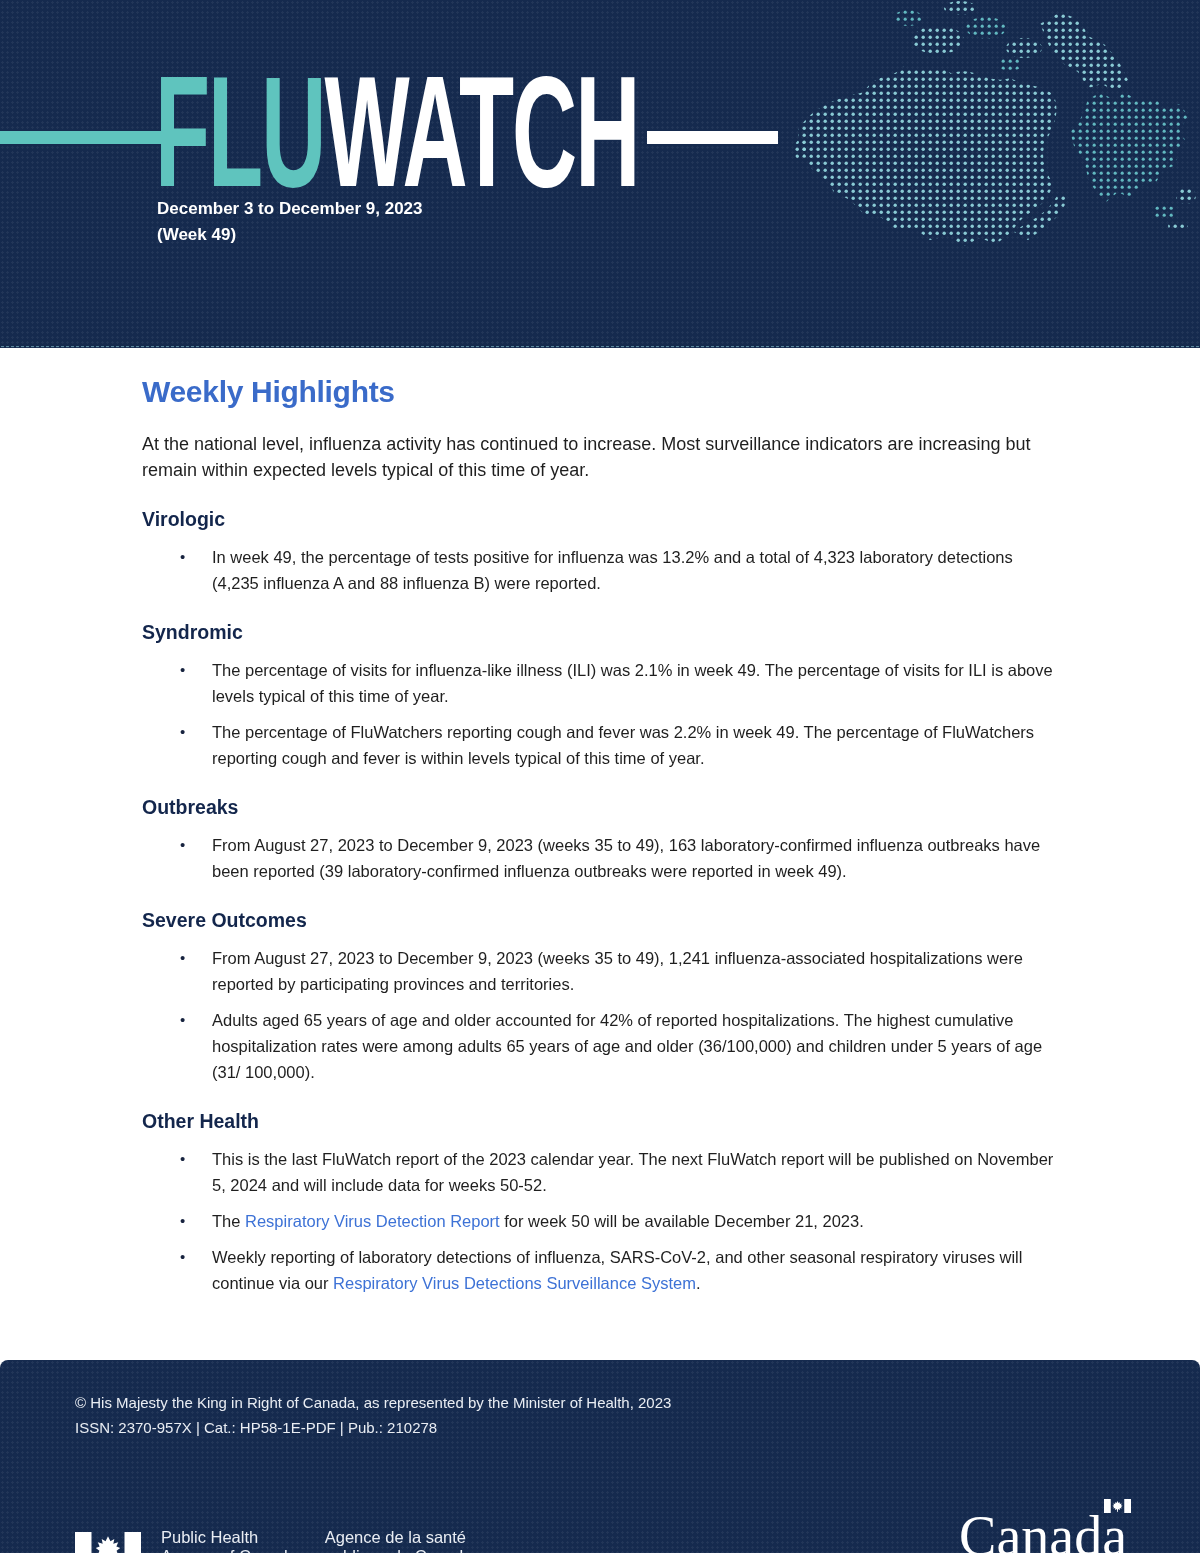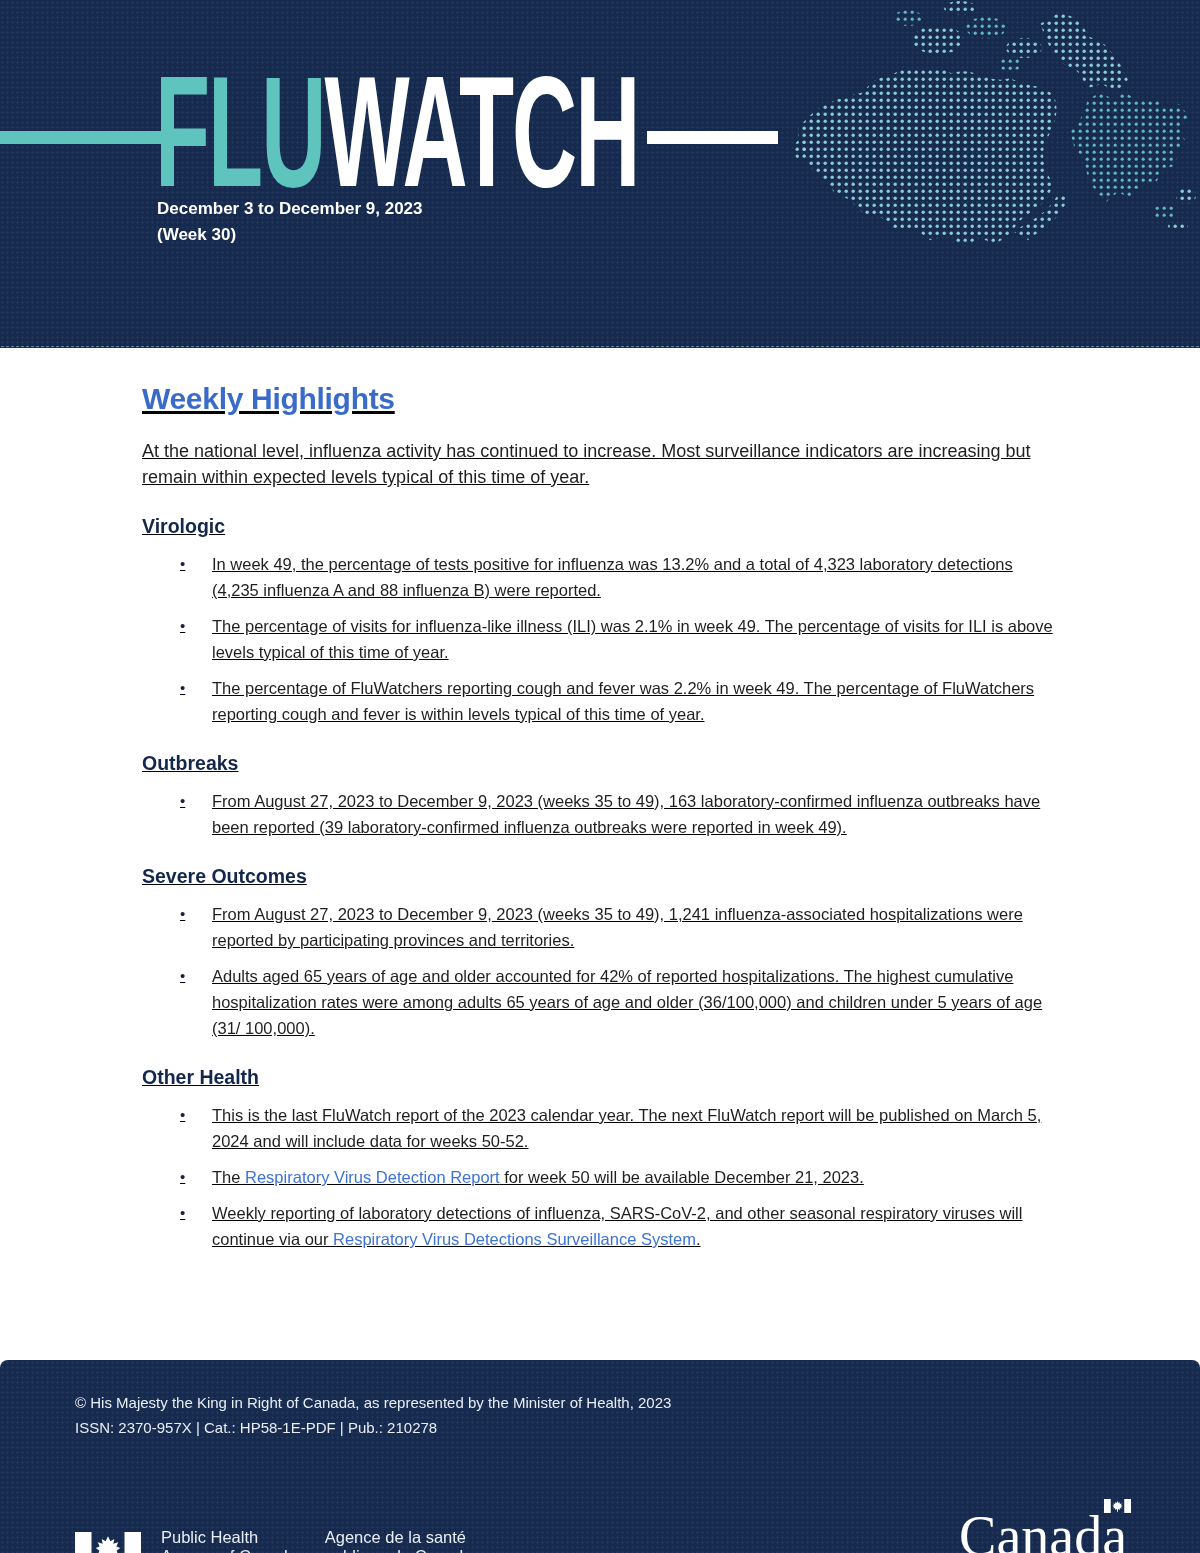--- a/index.html
+++ b/index.html
@@ -28,21 +28,21 @@
   .logo-text{
     position:absolute;left:155px;top:52px;font-size:92px;line-height:1;font-weight:bold;
     letter-spacing:-2px;transform:scale(0.98,1.72);transform-origin:left top;white-space:nowrap;
   }
   .logo-flu{color:var(--teal);}
   .logo-watch{color:#fff;}
   .header-dates{position:absolute;left:157px;top:196px;color:#fff;font-size:17px;font-weight:bold;line-height:26px;}
 
   .canada-map{position:absolute;right:0;top:0;}
 
-  .content{height:1012px;padding:30px 142px 0 142px;overflow:hidden;background:#fff;text-decoration:underline;}
+  .content{height:1012px;padding:23px 142px 0 142px;overflow:hidden;background:#fff;}
   .page-title{color:var(--title-blue);font-size:30px;font-weight:bold;margin:4px 0 22px 0;letter-spacing:-0.3px;}
   .intro{color:var(--body-text);font-size:18px;line-height:26px;}
   .section-heading{color:var(--heading-navy);font-size:19.5px;font-weight:bold;margin:25px 0 13px 0;}
   .bullet{display:flex;margin:0 0 10px 38px;}
   .bullet-marker{flex:0 0 32px;color:#17233f;font-size:15px;line-height:26px;}
   .bullet-text{flex:1;color:var(--body-text);font-size:16.5px;line-height:26px;}
   .link{color:var(--link-blue);text-decoration:none;cursor:pointer;}
 
   .page-footer{height:271px;border-radius:8px;}
   .footer-meta{position:absolute;left:75px;top:30px;color:var(--footer-text);font-size:15px;line-height:25px;}
@@ -66,21 +66,21 @@
     <path id="leaf" d="M0,-12 L2.4,-7.2 L6.2,-9.2 L5.2,-4.6 L10,-6.2 L8.2,-2 L12,-0.4 L8.4,2.2 L9.8,6 L5.4,5 L5.8,9.4 L1.6,7 L0.8,12 L-0.8,12 L-1.6,7 L-5.8,9.4 L-5.4,5 L-9.8,6 L-8.4,2.2 L-12,-0.4 L-8.2,-2 L-10,-6.2 L-5.2,-4.6 L-6.2,-9.2 L-2.4,-7.2 Z M-0.9,9 L0.9,9 L0.9,14.5 L-0.9,14.5 Z"></path>
   </defs>
 </svg>
 
 <header class="navy-band page-header">
   <div class="line-teal"></div>
   <div class="logo-text"><span class="logo-flu">FLU</span><span class="logo-watch">WATCH</span></div>
   <div class="line-white"></div>
   <div class="header-dates">
     <div>December 3 to December 9, 2023</div>
-    <div>(Week 30)</div>
+    <div>(Week 49)</div>
   </div>
 
   <svg class="canada-map" width="412" height="268" viewBox="0 0 412 268">
     <defs>
       <pattern id="mapdots" width="7" height="7" patternUnits="userSpaceOnUse">
         <circle cx="2.2" cy="2.2" r="1.7" fill="#8FD2DB" opacity="0.95"></circle>
       </pattern>
       <pattern id="mapdots2" width="7" height="7" patternUnits="userSpaceOnUse" patternTransform="translate(3,3)">
         <circle cx="2.2" cy="2.2" r="1.6" fill="#69C8CC" opacity="0.9"></circle>
       </pattern>
@@ -109,20 +109,21 @@
   <p class="intro">At the national level, influenza activity has continued to increase. Most surveillance indicators are increasing but remain within expected levels typical of this time of year.</p>
   <div>
       <section>
         <h2 class="section-heading">Virologic</h2>
         <div class="bullet">
           <span class="bullet-marker">•</span>
           <p class="bullet-text">In week 49, the percentage of tests positive for influenza was 13.2% and a total of 4,323 laboratory detections (4,235 influenza A and 88 influenza B) were reported.</p>
         </div>
       </section>
       <section>
+        <h2 class="section-heading">Syndromic</h2>
         <div class="bullet">
           <span class="bullet-marker">•</span>
           <p class="bullet-text">The percentage of visits for influenza-like illness (ILI) was 2.1% in week 49. The percentage of visits for ILI is above levels typical of this time of year.</p>
         </div>
         <div class="bullet">
           <span class="bullet-marker">•</span>
           <p class="bullet-text">The percentage of FluWatchers reporting cough and fever was 2.2% in week 49. The percentage of FluWatchers reporting cough and fever is within levels typical of this time of year.</p>
         </div>
       </section>
       <section>
@@ -140,21 +141,21 @@
         </div>
         <div class="bullet">
           <span class="bullet-marker">•</span>
           <p class="bullet-text">Adults aged 65 years of age and older accounted for 42% of reported hospitalizations. The highest cumulative hospitalization rates were among adults 65 years of age and older (36/100,000) and children under 5 years of age (31/ 100,000).</p>
         </div>
       </section>
       <section>
         <h2 class="section-heading">Other Health</h2>
         <div class="bullet">
           <span class="bullet-marker">•</span>
-          <p class="bullet-text">This is the last FluWatch report of the 2023 calendar year. The next FluWatch report will be published on March 5, 2024 and will include data for weeks 50-52.</p>
+          <p class="bullet-text">This is the last FluWatch report of the 2023 calendar year. The next FluWatch report will be published on November 5, 2024 and will include data for weeks 50-52.</p>
         </div>
         <div class="bullet">
           <span class="bullet-marker">•</span>
           <p class="bullet-text">The <a class="link" href="#">Respiratory Virus Detection Report</a> for week 50 will be available December 21, 2023.</p>
         </div>
         <div class="bullet">
           <span class="bullet-marker">•</span>
           <p class="bullet-text">Weekly reporting of laboratory detections of influenza, SARS-CoV-2, and other seasonal respiratory viruses will continue via our <a class="link" href="#">Respiratory Virus Detections Surveillance System</a>.</p>
         </div>
       </section>

